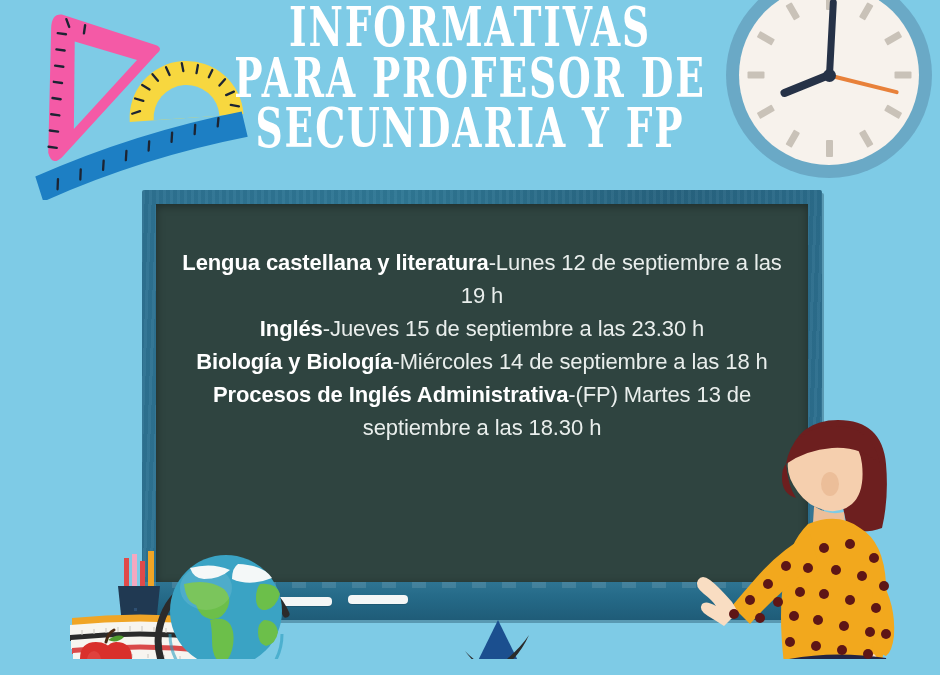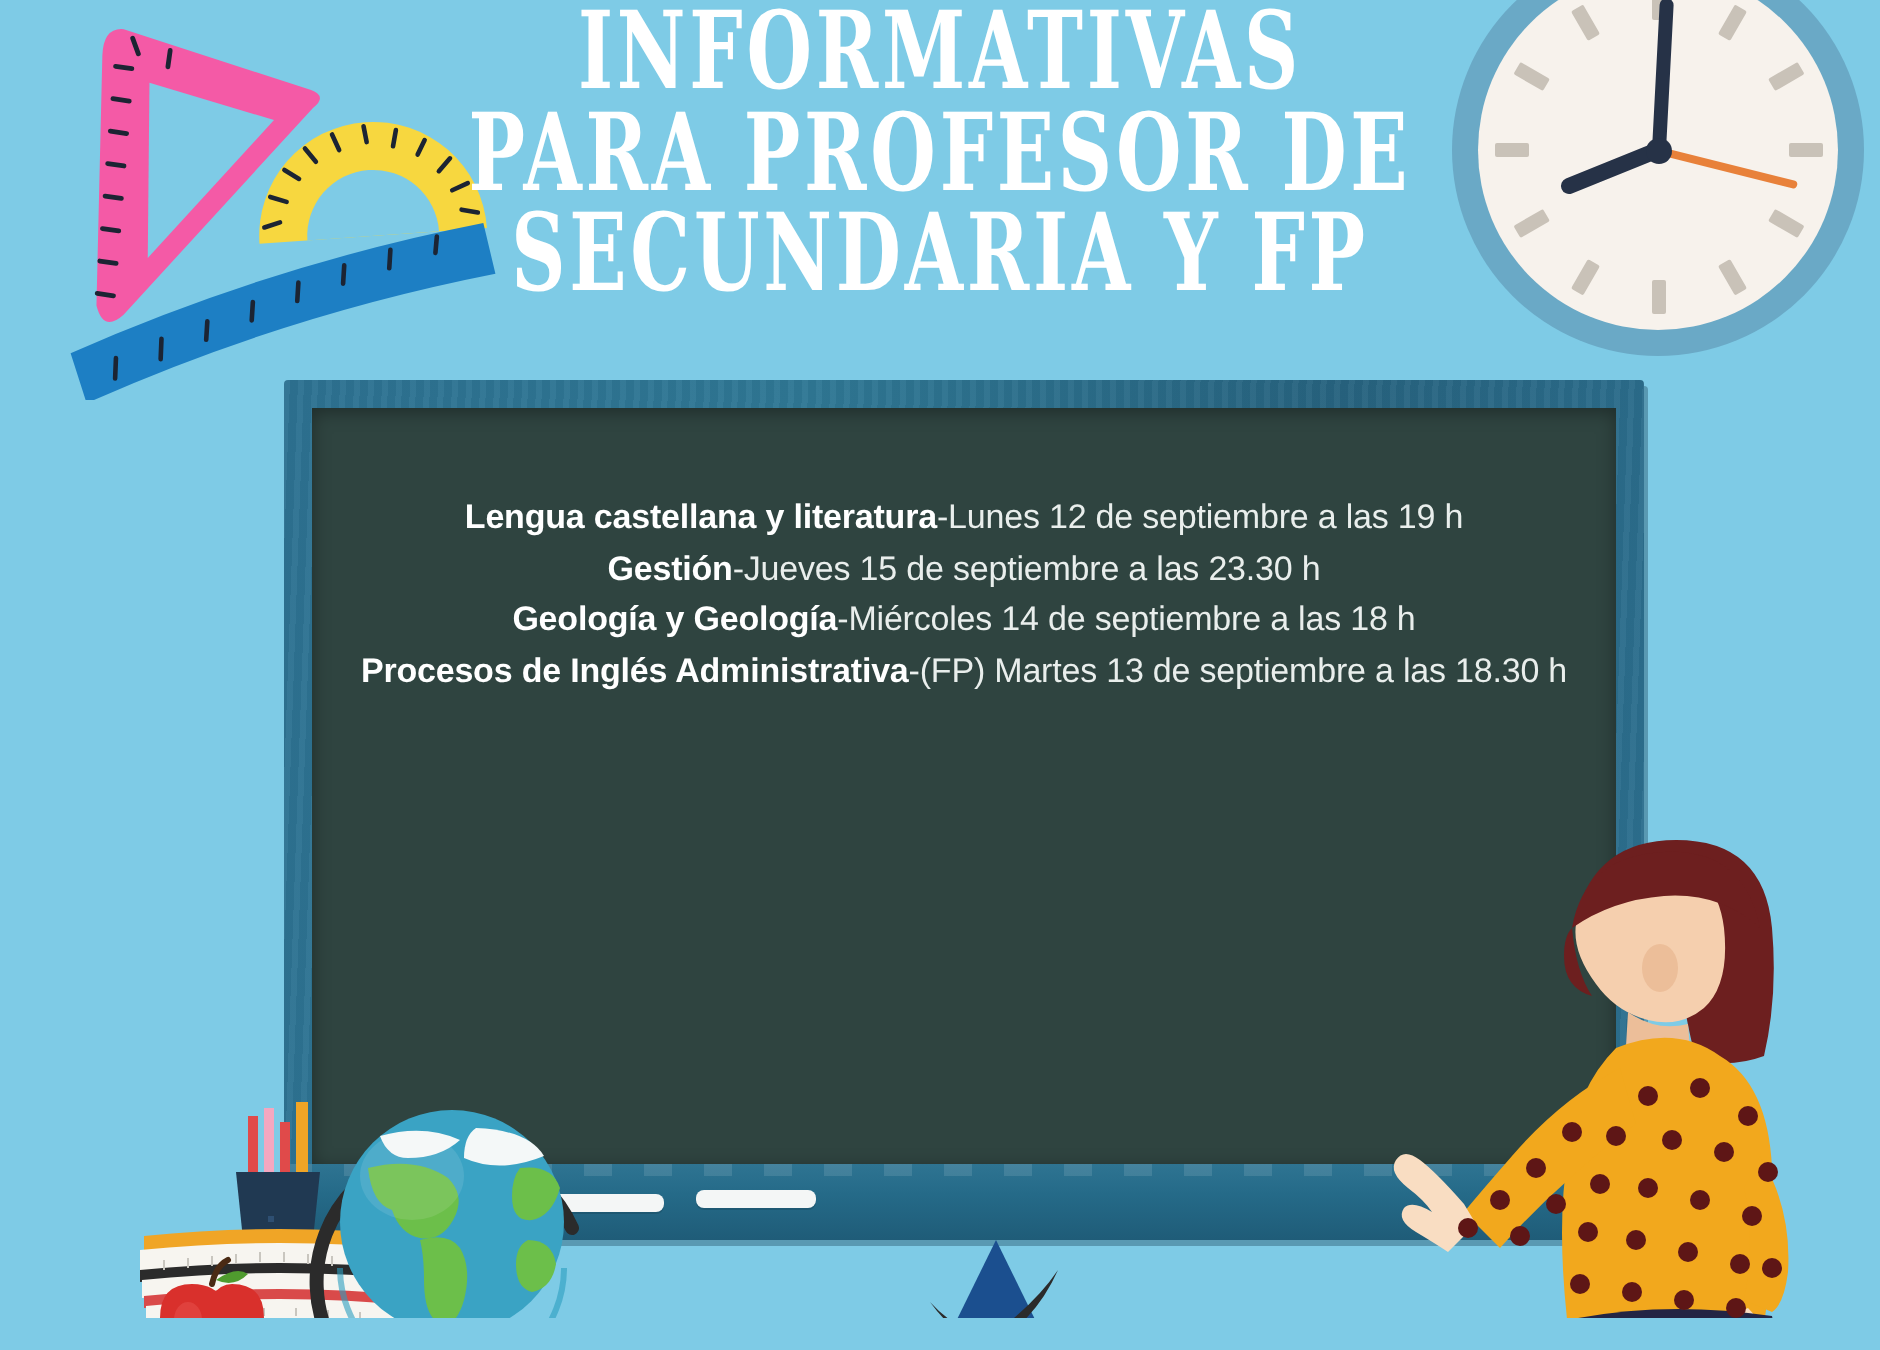--- a/index.html
+++ b/index.html
@@ -88,21 +88,21 @@
   #chalk-1{ left:272px; top:597px; width:60px; }
   #chalk-2{ left:348px; top:595px; width:60px; }
 
   
   #board-text{
     position:absolute;
     left:16px; right:16px; top:42px;
     text-align:center;
     color:#e9eeec;
     font-family:"Liberation Sans", sans-serif;
-    font-size:17px;
+    font-size:22px;
     line-height:1.50;
     font-weight:400;
     letter-spacing:-0.1px;
   }
   #board-text .line{ display:block; }
   #board-text b{ font-weight:700; color:#ffffff; }
 
   
   #supplies{ position:absolute; left:0; top:0; width:250px; height:200px; z-index:5; }
 
@@ -252,22 +252,22 @@
     <div class="title-line" id="title-line-1">INFORMATIVAS</div>
     <div class="title-line" id="title-line-2">PARA PROFESOR DE</div>
     <div class="title-line" id="title-line-3">SECUNDARIA Y FP</div>
   </div>
 
   <div id="chalkboard">
     <div id="board-frame"></div>
     <div id="board-surface">
       <div id="board-text">
           <span class="line"><b>Lengua castellana y literatura</b><span>-Lunes 12 de septiembre a las 19 h</span></span>
-          <span class="line"><b>Gestión</b><span>-Jueves 15 de septiembre a las 23.30 h</span></span>
-          <span class="line"><b>Geología y Geología</b><span>-Miércoles 14 de septiembre a las 18 h</span></span>
+          <span class="line"><b>Inglés</b><span>-Jueves 15 de septiembre a las 23.30 h</span></span>
+          <span class="line"><b>Biología y Biología</b><span>-Miércoles 14 de septiembre a las 18 h</span></span>
           <span class="line"><b>Procesos de Inglés Administrativa</b><span>-(FP) Martes 13 de septiembre a las 18.30 h</span></span>
         </div>
     </div>
     <div id="board-ledge"></div>
   </div>
   <div class="chalk-stick" id="chalk-1"></div>
   <div class="chalk-stick" id="chalk-2"></div>
 
   <div id="desk-cluster">
     <svg viewBox="0 0 250 127" width="250" height="127">

